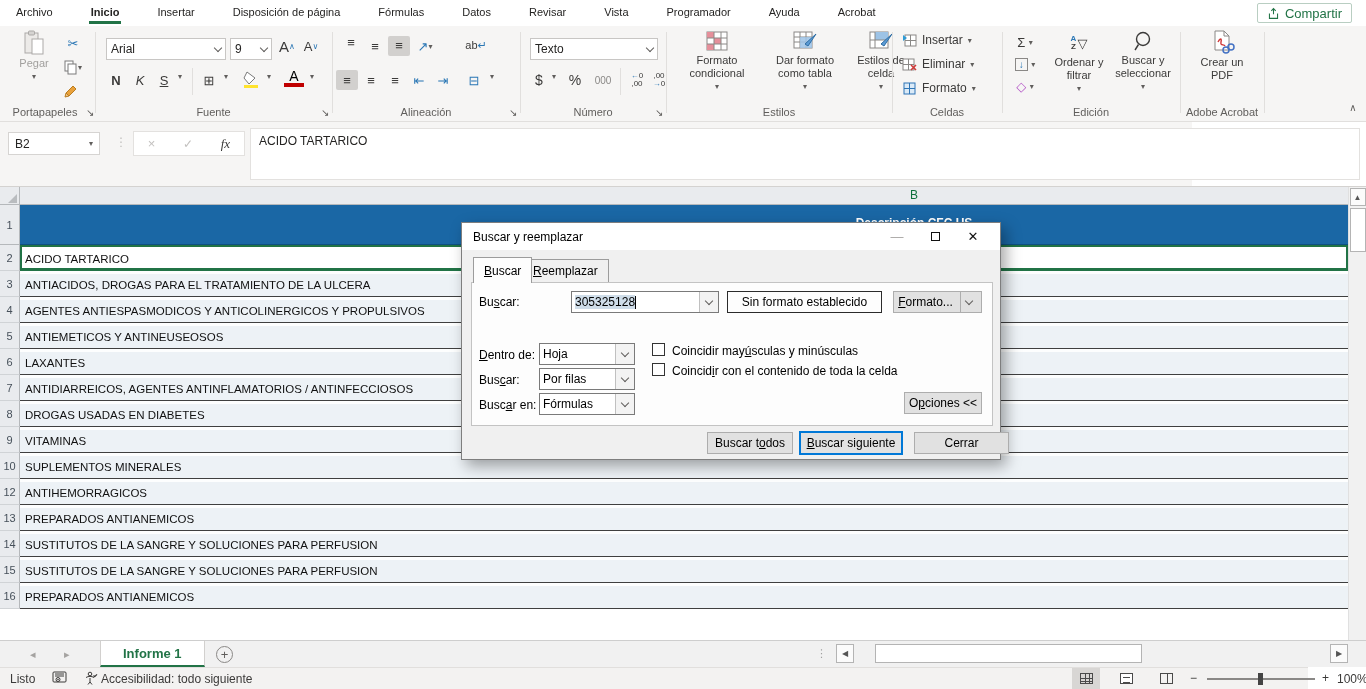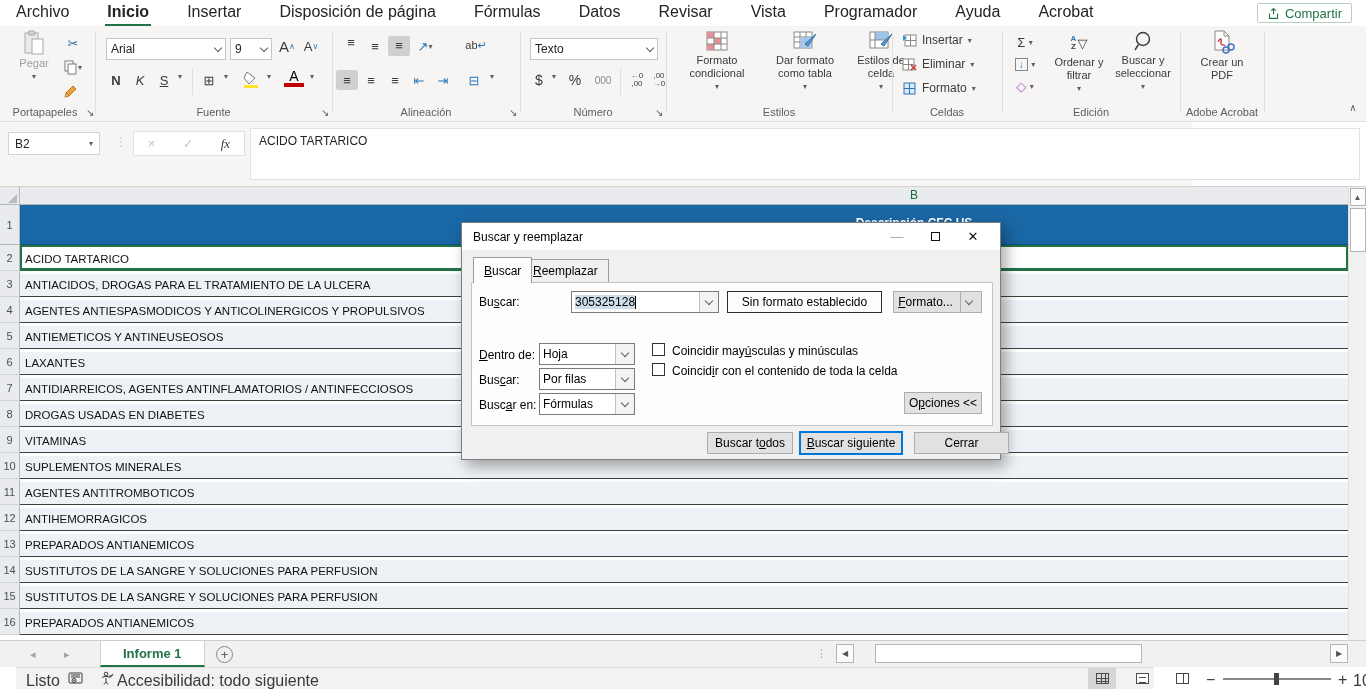--- a/index.html
+++ b/index.html
@@ -3,21 +3,21 @@
 <meta charset="utf-8">
 <style>
   * { margin:0; padding:0; box-sizing:border-box; }
   html,body { width:1366px; height:689px; overflow:hidden; background:#fff;
     font-family:"Liberation Sans", sans-serif; -webkit-font-smoothing:antialiased; }
   .abs { position:absolute; }
 
   
   #tabbar { position:absolute; left:0; top:0; width:1366px; height:26px; background:#fff; }
   #tabbar .tabs { position:absolute; left:14px; top:0; height:26px; display:flex; gap:34px; align-items:center; }
-  .ribbon-tab { font-size:16px; color:#252423; cursor:default; position:relative; padding:4px 2px 6px;text-align:right; }
+  .ribbon-tab { font-size:11px; color:#252423; cursor:default; position:relative; padding:4px 2px 6px;text-align:right; }
   .ribbon-tab.active { font-weight:bold; }
   .ribbon-tab.active::after { content:""; position:absolute; left:0; right:0; bottom:0; height:3px; background:#217346; }
   #share-btn { position:absolute; right:14px; top:3px; height:20px; border:1px solid #b9cec2; border-radius:2px;
     display:flex; align-items:center; gap:5px; padding:0 9px; color:#217346; font-size:13px; background:#fff; }
 
   
   #ribbon { position:absolute; left:0; top:26px; width:1366px; height:96px; background:#f6f5f4; border-bottom:1px solid #e1dfdd; }
   .gsep { position:absolute; top:6px; bottom:8px; width:1px; background:#e1dfdd; }
   .glabel { position:absolute; bottom:3px; font-size:11px; color:#605e5c; text-align:center; }
   .glauncher { position:absolute; bottom:3px; font-size:10px; color:#605e5c; }
@@ -71,22 +71,22 @@
     border-bottom:2px solid #217346; color:#217346; font-weight:bold; font-size:13px; display:flex; align-items:center; padding:0 22px; }
   #addsheet { position:absolute; left:216px; top:5px; width:17px; height:17px; border:1px solid #8a8886; border-radius:50%;
     color:#5f5d5b; font-size:13px; display:flex; align-items:center; justify-content:center; }
   #hsplit { position:absolute; left:816px; top:6px; color:#a0a0a0; font-size:11px; letter-spacing:1px; }
   .hbtn { position:absolute; top:3px; width:18px; height:19px; background:#fbfbfb; border:1px solid #b4b4b4;
     display:flex; align-items:center; justify-content:center; font-size:8px; color:#555; }
   #htrack { position:absolute; left:860px; top:3px; width:466px; height:19px; background:#f1f1f1; }
   #hthumb { position:absolute; left:875px; top:3px; width:267px; height:19px; background:#fff; border:1px solid #b4b4b4; }
 
   
-  #statusbar { position:absolute; left:0; top:667px; width:1138px; height:22px; background:#f3f2f1; border-top:1px solid #e1dfdd;
-    font-size:16px; color:#3b3a39;margin-left:16px; }
+  #statusbar { position:absolute; left:0; top:667px; width:1308px; height:22px; background:#f3f2f1; border-top:1px solid #e1dfdd;
+    font-size:12px; color:#3b3a39; }
   .vicon { display:inline-block; width:13px; height:11px; border:1px solid #4a4a4a; vertical-align:middle; }
   .vicon.grid { background:linear-gradient(#4a4a4a,#4a4a4a) 0 3.5px/100% 1px no-repeat, linear-gradient(#4a4a4a,#4a4a4a) 0 7px/100% 1px no-repeat,
     linear-gradient(90deg,#4a4a4a,#4a4a4a) 4px 0/1px 100% no-repeat, linear-gradient(90deg,#4a4a4a,#4a4a4a) 8px 0/1px 100% no-repeat; }
   .vicon.page { box-shadow:inset 0 0 0 2px #fff; background:#fff; }
   .vicon.page::after { content:""; display:block; margin:3px 2px; height:4px; border-top:1px solid #4a4a4a; border-bottom:1px solid #4a4a4a; }
   .vicon.brk { background:linear-gradient(90deg,#4a4a4a,#4a4a4a) 6px 0/1px 100% no-repeat; }
   .viewbtn { display:inline-flex; width:28px; height:21px; align-items:center; justify-content:center; }
   #zoomtrack { position:absolute; left:1207px; top:10px; width:108px; height:2px; background:#8a8886; }
   #zoomhandle { position:absolute; left:1258px; top:5px; width:5px; height:12px; background:#444; }
 
@@ -472,24 +472,20 @@
       <div class="grow data">
         <div class="rownum">9</div>
         <div class="gcell">VITAMINAS</div>
       </div>
 
       <div class="grow data">
         <div class="rownum">10</div>
         <div class="gcell">SUPLEMENTOS MINERALES</div>
       </div>
 
-      <div class="grow data">
-        <div class="rownum">11</div>
-        <div class="gcell">AGENTES ANTITROMBOTICOS</div>
-      </div>
 
       <div class="grow data">
         <div class="rownum">12</div>
         <div class="gcell">ANTIHEMORRAGICOS</div>
       </div>
 
       <div class="grow data">
         <div class="rownum">13</div>
         <div class="gcell">PREPARADOS ANTIANEMICOS</div>
       </div>

